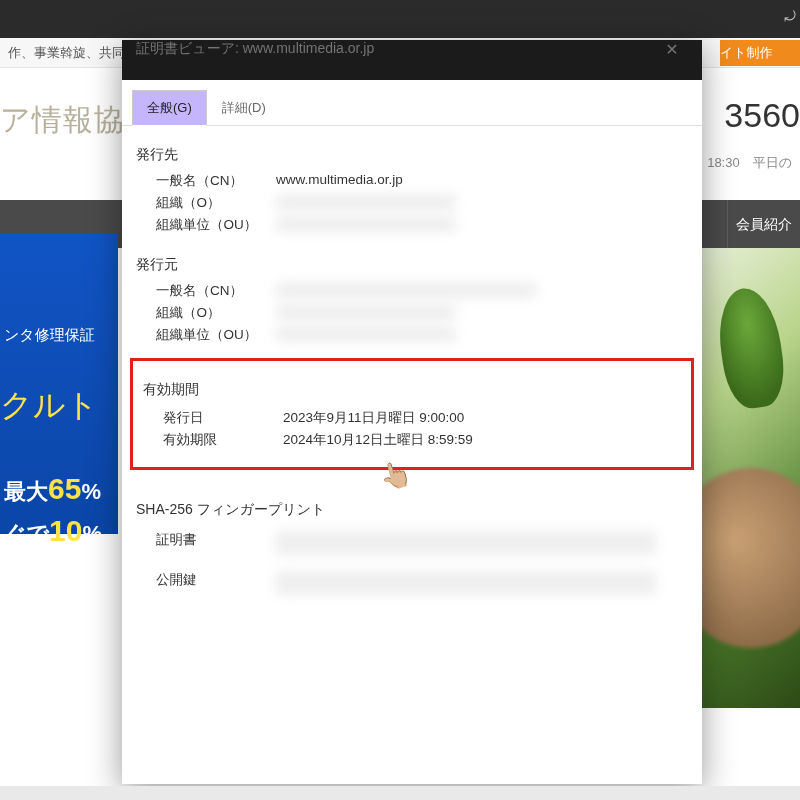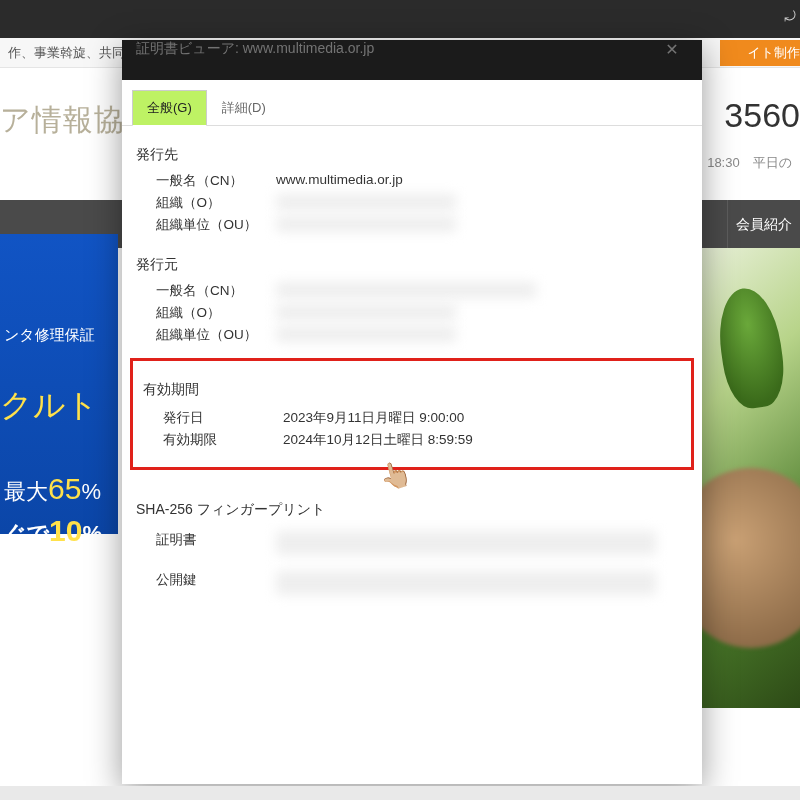--- a/index.html
+++ b/index.html
@@ -4,51 +4,51 @@
 <style>
   *{box-sizing:border-box;margin:0;padding:0;font-family:"Yu Gothic UI","Meiryo",sans-serif}
   body{width:800px;height:800px;overflow:hidden;background:#fff;position:relative}
 
   
   .chrome-top{position:absolute;top:0;left:0;right:0;height:38px;background:#2b2b2b}
   .chrome-corner{position:absolute;top:8px;right:4px;color:#ccc;font-size:14px}
 
   
   .site-strip{position:absolute;top:38px;left:0;right:0;height:30px;background:#f7f7f7;padding-left:8px;font-size:13px;color:#555;line-height:30px;border-bottom:1px solid #e5e5e5}
-  .orange-btn{position:absolute;top:40px;right:0;width:80px;height:26px;background:#f08a1d;color:#fff;font-size:13px;text-align:right;line-height:26px}
+  .orange-btn{position:absolute;top:40px;right:0;width:80px;height:26px;background:#f08a1d;color:#fff;font-size:13px;text-align:left;line-height:26px}
 
   .site-logo{position:absolute;top:100px;left:0;font-size:30px;color:#b7b09a;letter-spacing:1px}
   .phone-frag{position:absolute;top:96px;right:0;font-size:34px;color:#333;font-weight:300}
   .hours-frag{position:absolute;top:154px;right:8px;color:#888;font-size:13px}
 
   .nav-bar{position:absolute;top:200px;left:0;right:0;height:48px;background:#4a4a4a;color:#fff;font-size:14px}
   .nav-left{position:absolute;left:0;top:0;height:48px;line-height:48px;padding:0 12px;border-right:1px solid #5d5d5d}
   .nav-right{position:absolute;right:0;top:0;height:48px;line-height:48px;padding:0 8px;border-left:1px solid #5d5d5d}
 
   .hero{position:absolute;top:234px;left:0;width:118px;height:300px;background:linear-gradient(#1154c4,#0b46a8);color:#fff}
   .hero .line1{position:absolute;top:92px;left:4px;font-size:15px}
   .hero .line2{position:absolute;top:150px;left:0;font-size:32px;font-weight:400;color:#ffe14a}
-  .hero .line3{position:absolute;top:238px;left:4px;font-size:22px;font-weight:400}
+  .hero .line3{position:absolute;top:238px;left:4px;font-size:22px;font-weight:700}
   .hero .pct65{color:#ffe14a;font-size:30px}
   .hero .line4{position:absolute;top:280px;left:4px;font-size:22px;font-weight:700}
   .hero .pct10{color:#ffe14a;font-size:30px}
 
   .plant{position:absolute;top:248px;right:0;width:100px;height:460px;background:linear-gradient(140deg,#e8f0d8 0%,#b8d48a 30%,#4a7a2a 70%,#2d4a16 100%);border-left:1px solid #ccc}
   .plant::before{content:"";position:absolute;left:20px;top:40px;width:60px;height:120px;background:radial-gradient(ellipse 40px 80px at 50% 30%,#6aa83a,#3a6a1a);border-radius:50% 50% 40% 40%;transform:rotate(-8deg)}
   .plant::after{content:"";position:absolute;left:-30px;bottom:60px;width:160px;height:180px;background:radial-gradient(circle at 40% 40%,#c9a074,#7a5a3a);border-radius:50%;filter:blur(2px)}
 
   
   .modal{position:absolute;top:40px;left:122px;width:580px;height:744px;background:#fff;box-shadow:0 8px 32px rgba(0,0,0,.4);display:flex;flex-direction:column}
   .modal-header{background:#1b1b1b;color:#737373;height:40px;display:flex;align-items:flex-start;padding:0 14px;font-size:14px}
   .modal-header .title{flex:1}
   .modal-close{width:32px;text-align:center;font-size:16px;cursor:pointer}
 
   .tabs{display:flex;border-bottom:1px solid #ddd;padding:10px 10px 0 10px;gap:0}
   .tab{padding:8px 14px;font-size:13px;color:#666;border:1px solid transparent;border-bottom:none;cursor:pointer}
-  .tab.active{border-color:#ccc;border-bottom:1px solid #fff;margin-bottom:-1px;color:#222;background:#bef264}
+  .tab.active{border-color:#ccc;border-bottom:1px solid #fff;margin-bottom:-1px;color:#222;background:#c4b5fd}
 
   .modal-body{flex:1;padding:14px 10px;overflow:auto;font-size:13.5px;color:#333;position:relative}
   .sect-title{font-size:14px;margin:6px 0 8px 4px}
   .row{display:flex;margin:4px 0 4px 24px}
   .row .label{width:120px;color:#333}
   .row .val{flex:1;color:#333}
   .blur{filter:blur(6px);background:#eee;color:transparent;border-radius:2px;height:16px}
   .blur.wide{width:260px}
   .blur.mid{width:180px}
   .blur.long{width:380px;height:24px}

